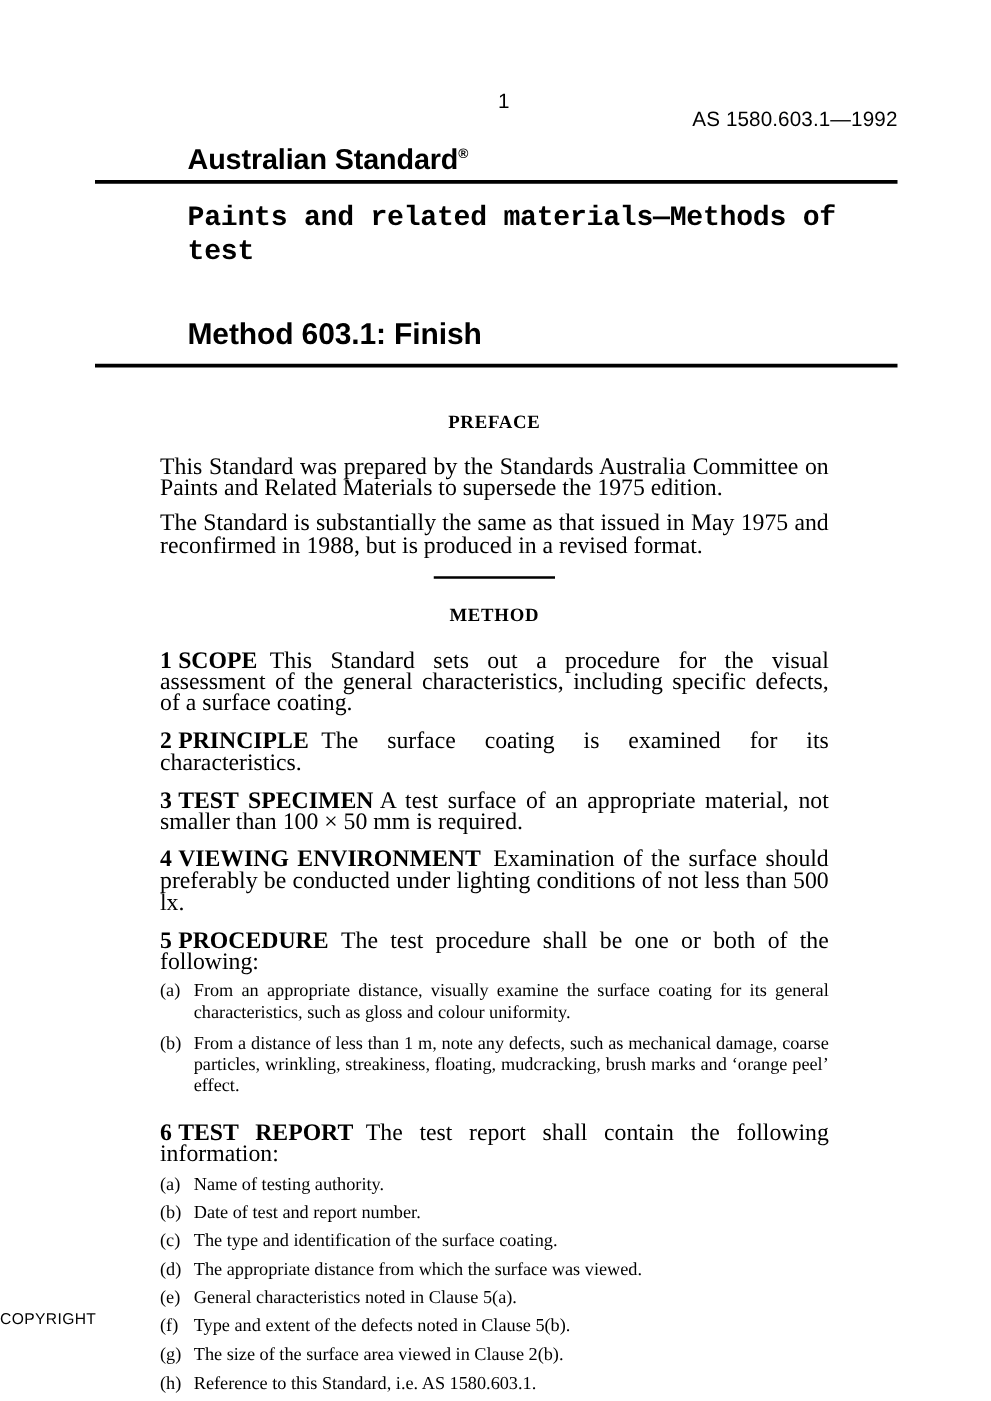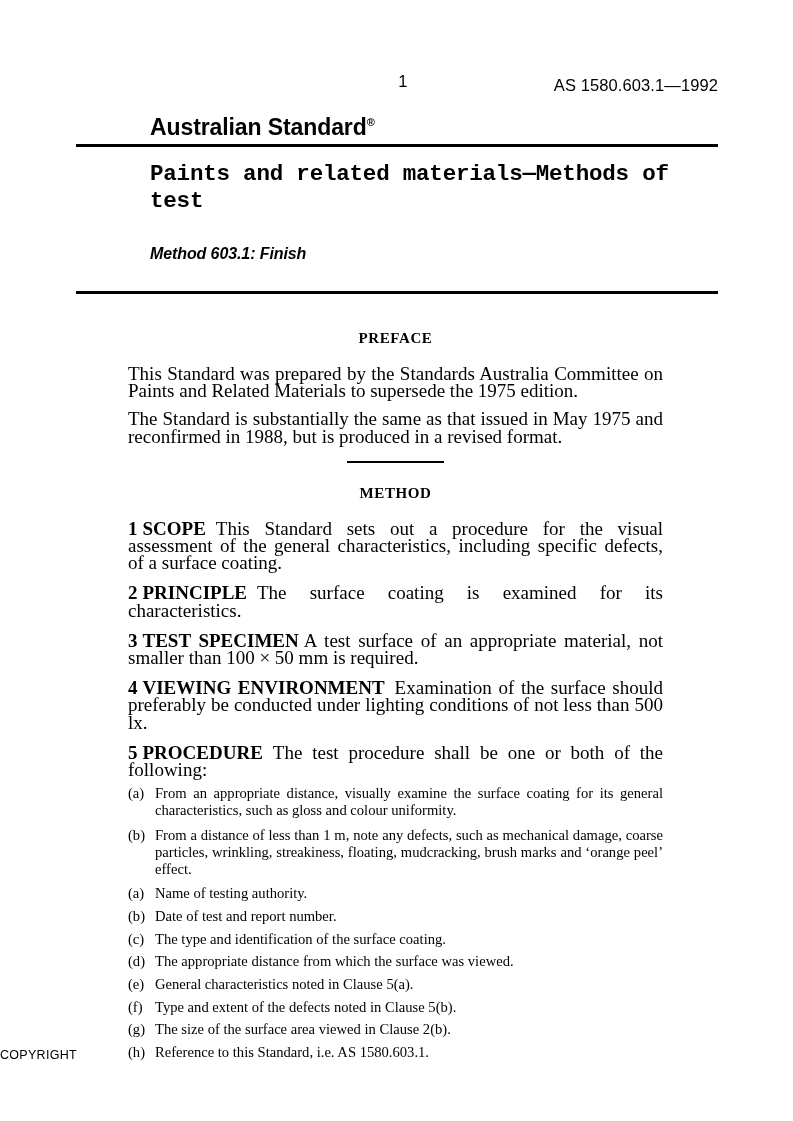--- a/index.html
+++ b/index.html
@@ -38,21 +38,21 @@
   .page-number {
     position: absolute;
     left: 312px;
     top: 0;
     width: 30px;
     text-align: center;
   }
   .std-designation {
     position: absolute;
     right: 0;
-    top: 4px;
+    top: 15px;
     text-align: left;
     white-space: nowrap;
   }
 
   
   .masthead {
     position: absolute;
     left: 150px;
     top: 114px;
     font-family: "Liberation Sans", "DejaVu Sans", sans-serif;
@@ -87,28 +87,27 @@
     font-weight: bold;
   }
   .doc-title {
     font-size: 22.5px;
     line-height: 27px;
     letter-spacing: -0.2px;
     margin: 0;
     font-family: Liberation Mono, monospace;
   }
   .method-title {
-    font-size: 16px;
+    font-size: 24px;
     line-height: 24px;
     letter-spacing: -0.1px;
     margin: 0;
     position: absolute;
-    top: 81px;
+    top: 95px;
     left: 0;
-    font-style: italic;
   }
 
   
   .body-col {
     position: absolute;
     left: 128px;
     top: 330px;
     width: 535px;
   }
 
@@ -235,20 +234,23 @@
       <li class="alpha-item">
         <span class="marker">(a)</span>
         <span>From an appropriate distance, visually examine the surface coating for its general characteristics, such as gloss and colour uniformity.</span>
       </li>
       <li class="alpha-item">
         <span class="marker">(b)</span>
         <span>From a distance of less than 1 m, note any defects, such as mechanical damage, coarse particles, wrinkling, streakiness, floating, mudcracking, brush marks and ‘orange peel’ effect.</span>
       </li>
     </ul>
 
+    <p class="para clause-lead" style="margin-top:20px;">
+      <span class="clause-num">6</span><span class="gap-sm"></span><span class="clause-name">TEST REPORT</span><span class="gap-sm"></span><span class="gap-sm"></span><span>The test report shall contain the following information:</span>
+    </p>
 
     <ul class="alpha-list list-report">
       <li class="alpha-item">
         <span class="marker">(a)</span>
         <span>Name of testing authority.</span>
       </li>
       <li class="alpha-item">
         <span class="marker">(b)</span>
         <span>Date of test and report number.</span>
       </li>

